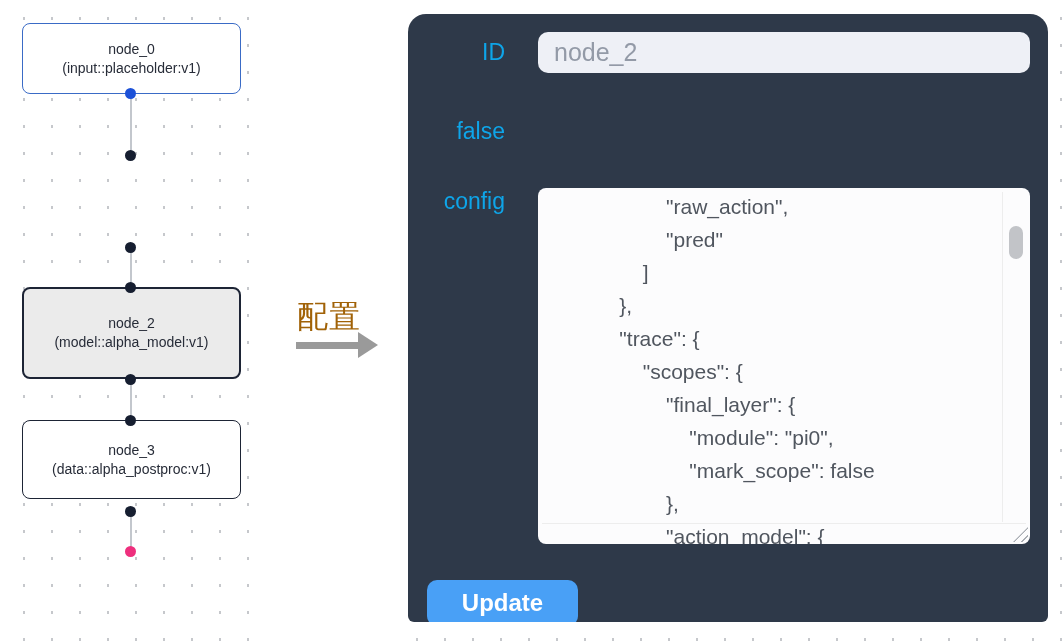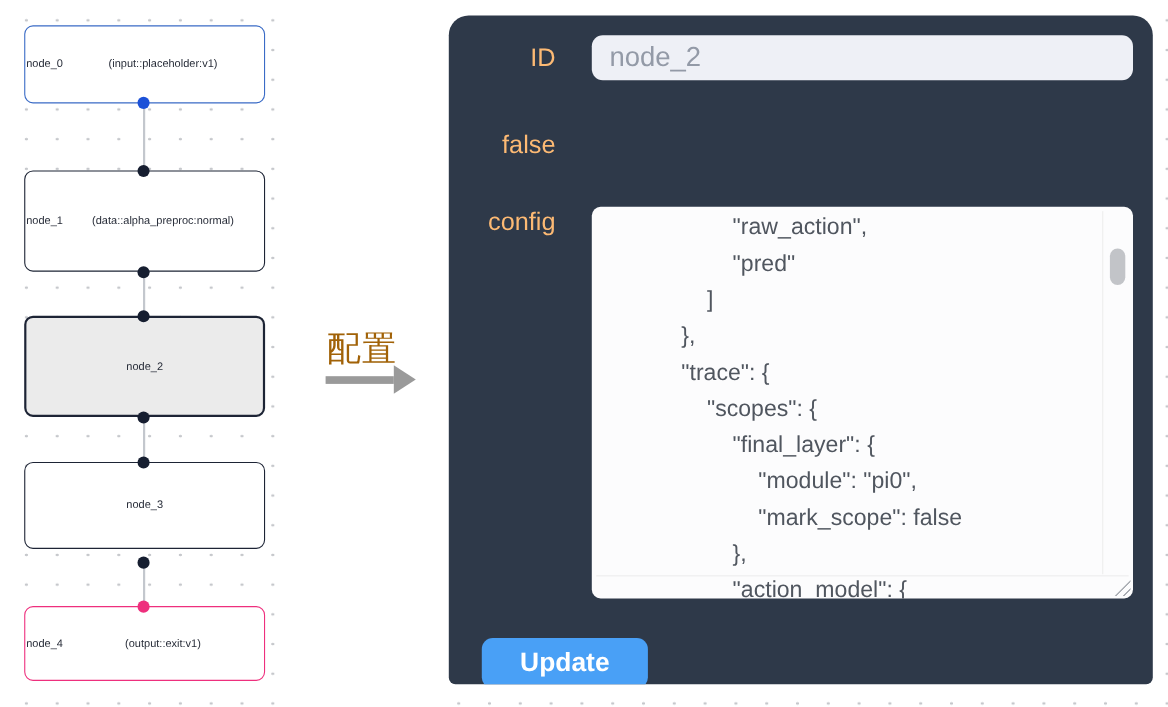--- a/index.html
+++ b/index.html
@@ -9,95 +9,89 @@
   
   .dotgrid{position:absolute;top:0;height:643px;
     background-image:radial-gradient(circle,#c6c8cc 1.2px,transparent 1.4px);
     background-size:28px 27px;background-position:10px 5px;}
   #canvas-left{left:0;width:269px;}
   #canvas-right{left:393px;width:669px;}
 
   
   .node{position:absolute;left:22px;width:219px;box-sizing:border-box;
         background:#ffffff;border:1.5px solid #1d2435;border-radius:8px;
-        display:flex;flex-direction:row;align-items:center;justify-content:center;
-        text-align:center;color:#272c38;font-size:10px;line-height:19px;cursor:pointer;}
+        display:flex;flex-direction:column;align-items:center;justify-content:center;
+        text-align:center;color:#272c38;font-size:14px;line-height:19px;cursor:pointer;}
   .node .sub{width:182px;word-break:break-all;}
   .node-input{border-color:#3a6bc6;}
   .node-selected{background:#ebebeb;border-width:2px;}
   .node-output{border-color:#ee2f7d;}
 
   .edge{position:absolute;left:130px;width:2px;background:#c3c7cd;}
   .handle{position:absolute;left:125px;width:11px;height:11px;border-radius:50%;background:#161e30;}
   .handle-blue{background:#1c51d8;}
   .handle-pink{background:#ee2f7d;}
 
   
   #cfg-label{position:absolute;left:297px;top:296px;font-size:31px;color:#a16207;letter-spacing:1px;}
   #cfg-arrow-shaft{position:absolute;left:296px;top:342px;width:62px;height:7px;background:#9a9a9a;}
   #cfg-arrow-head{position:absolute;left:358px;top:332px;width:0;height:0;
     border-top:13px solid transparent;border-bottom:13px solid transparent;border-left:20px solid #9a9a9a;}
 
   
   #panel{position:absolute;left:408px;top:14px;width:640px;height:608px;
          background:#2e3949;border-radius:18px 18px 6px 6px;overflow:hidden;}
   .fldlabel{position:absolute;left:0;width:97px;text-align:right;
-            font-size:23px;color:#fdba74;}
+            font-size:23px;color:#0ea5e9;}
   .textinput{position:absolute;left:130px;width:492px;height:41px;box-sizing:border-box;
              background:#eef0f6;border:none;border-radius:10px;padding:0 16px;
              font-family:"Liberation Sans",sans-serif;font-size:25px;color:#939aa7;outline:none;}
   #id-label{top:25px;}   #id-input{top:18px;}
   #type-label{top:104px;}#type-input{top:97px;}
   #config-label{top:174px;}
   #config-box{position:absolute;left:130px;top:174px;width:492px;height:356px;
               background:#fcfcfd;border-radius:8px;overflow:hidden;}
   #config-text{position:absolute;inset:0;padding:2px 34px 20px 58px;
                white-space:pre;font-size:21px;line-height:33px;color:#50565f;
                font-family:"Liberation Sans",sans-serif;overflow:hidden;cursor:text;}
   #config-vtrack{position:absolute;right:27px;top:4px;bottom:22px;width:1px;background:#ededed;}
   #config-htrack{position:absolute;left:4px;right:4px;bottom:20px;height:1px;background:#ededed;}
   #config-thumb{position:absolute;right:7px;top:38px;width:14px;height:33px;
                 background:#c2c4c8;border-radius:7px;cursor:pointer;}
   #config-resize{position:absolute;right:2px;bottom:2px;width:15px;height:15px;cursor:nwse-resize;
      background:repeating-linear-gradient(-45deg,transparent 0 4px,#a9adb3 4px 5.5px);
      -webkit-clip-path:polygon(100% 0,100% 100%,0 100%);clip-path:polygon(100% 0,100% 100%,0 100%);}
-  #update-btn{position:absolute;left:30px;top:566px;width:151px;height:46px;
+  #update-btn{position:absolute;left:19px;top:566px;width:151px;height:46px;
               background:#49a0f6;border:none;border-radius:10px;color:#ffffff;
               font-family:"Liberation Sans",sans-serif;font-size:24px;font-weight:600;cursor:pointer;}
 </style>
 </head>
 <body>
 
 <div id="stage">
 
   <div id="canvas-left" class="dotgrid"></div>
   <div id="canvas-right" class="dotgrid"></div>
 
   <div class="edge" style="top:94px;height:61px"></div>
   <div class="edge" style="top:247px;height:40px"></div>
   <div class="edge" style="top:379px;height:41px"></div>
   <div class="edge" style="top:511px;height:40px"></div>
 
   <div class="node node-input" style="top:23px;height:71px">
     <div>node_0</div>
     <div class="sub">(input::placeholder:v1)</div>
   </div>
-  <div class="node" style="top:155px;height:92px">
-    <div>node_1</div>
-    <div class="sub">(data::alpha_preproc:normal)</div>
-  </div>
   <div class="node node-selected" style="top:287px;height:92px">
     <div>node_2</div>
+    <div class="sub">(model::alpha_model:v1)</div>
   </div>
   <div class="node" style="top:420px;height:79px">
     <div>node_3</div>
-  </div>
-  <div class="node node-output" style="top:551px;height:68px">
-    <div>node_4</div>
-    <div class="sub">(output::exit:v1)</div>
+    <div class="sub">(data::alpha_postproc:v1)</div>
   </div>
 
   <div class="handle handle-blue" style="top:88px"></div>
   <div class="handle" style="top:149.5px"></div>
   <div class="handle" style="top:241.5px"></div>
   <div class="handle" style="top:281.5px"></div>
   <div class="handle" style="top:373.5px"></div>
   <div class="handle" style="top:414.5px"></div>
   <div class="handle" style="top:505.5px"></div>
   <div class="handle handle-pink" style="top:545.5px"></div>

